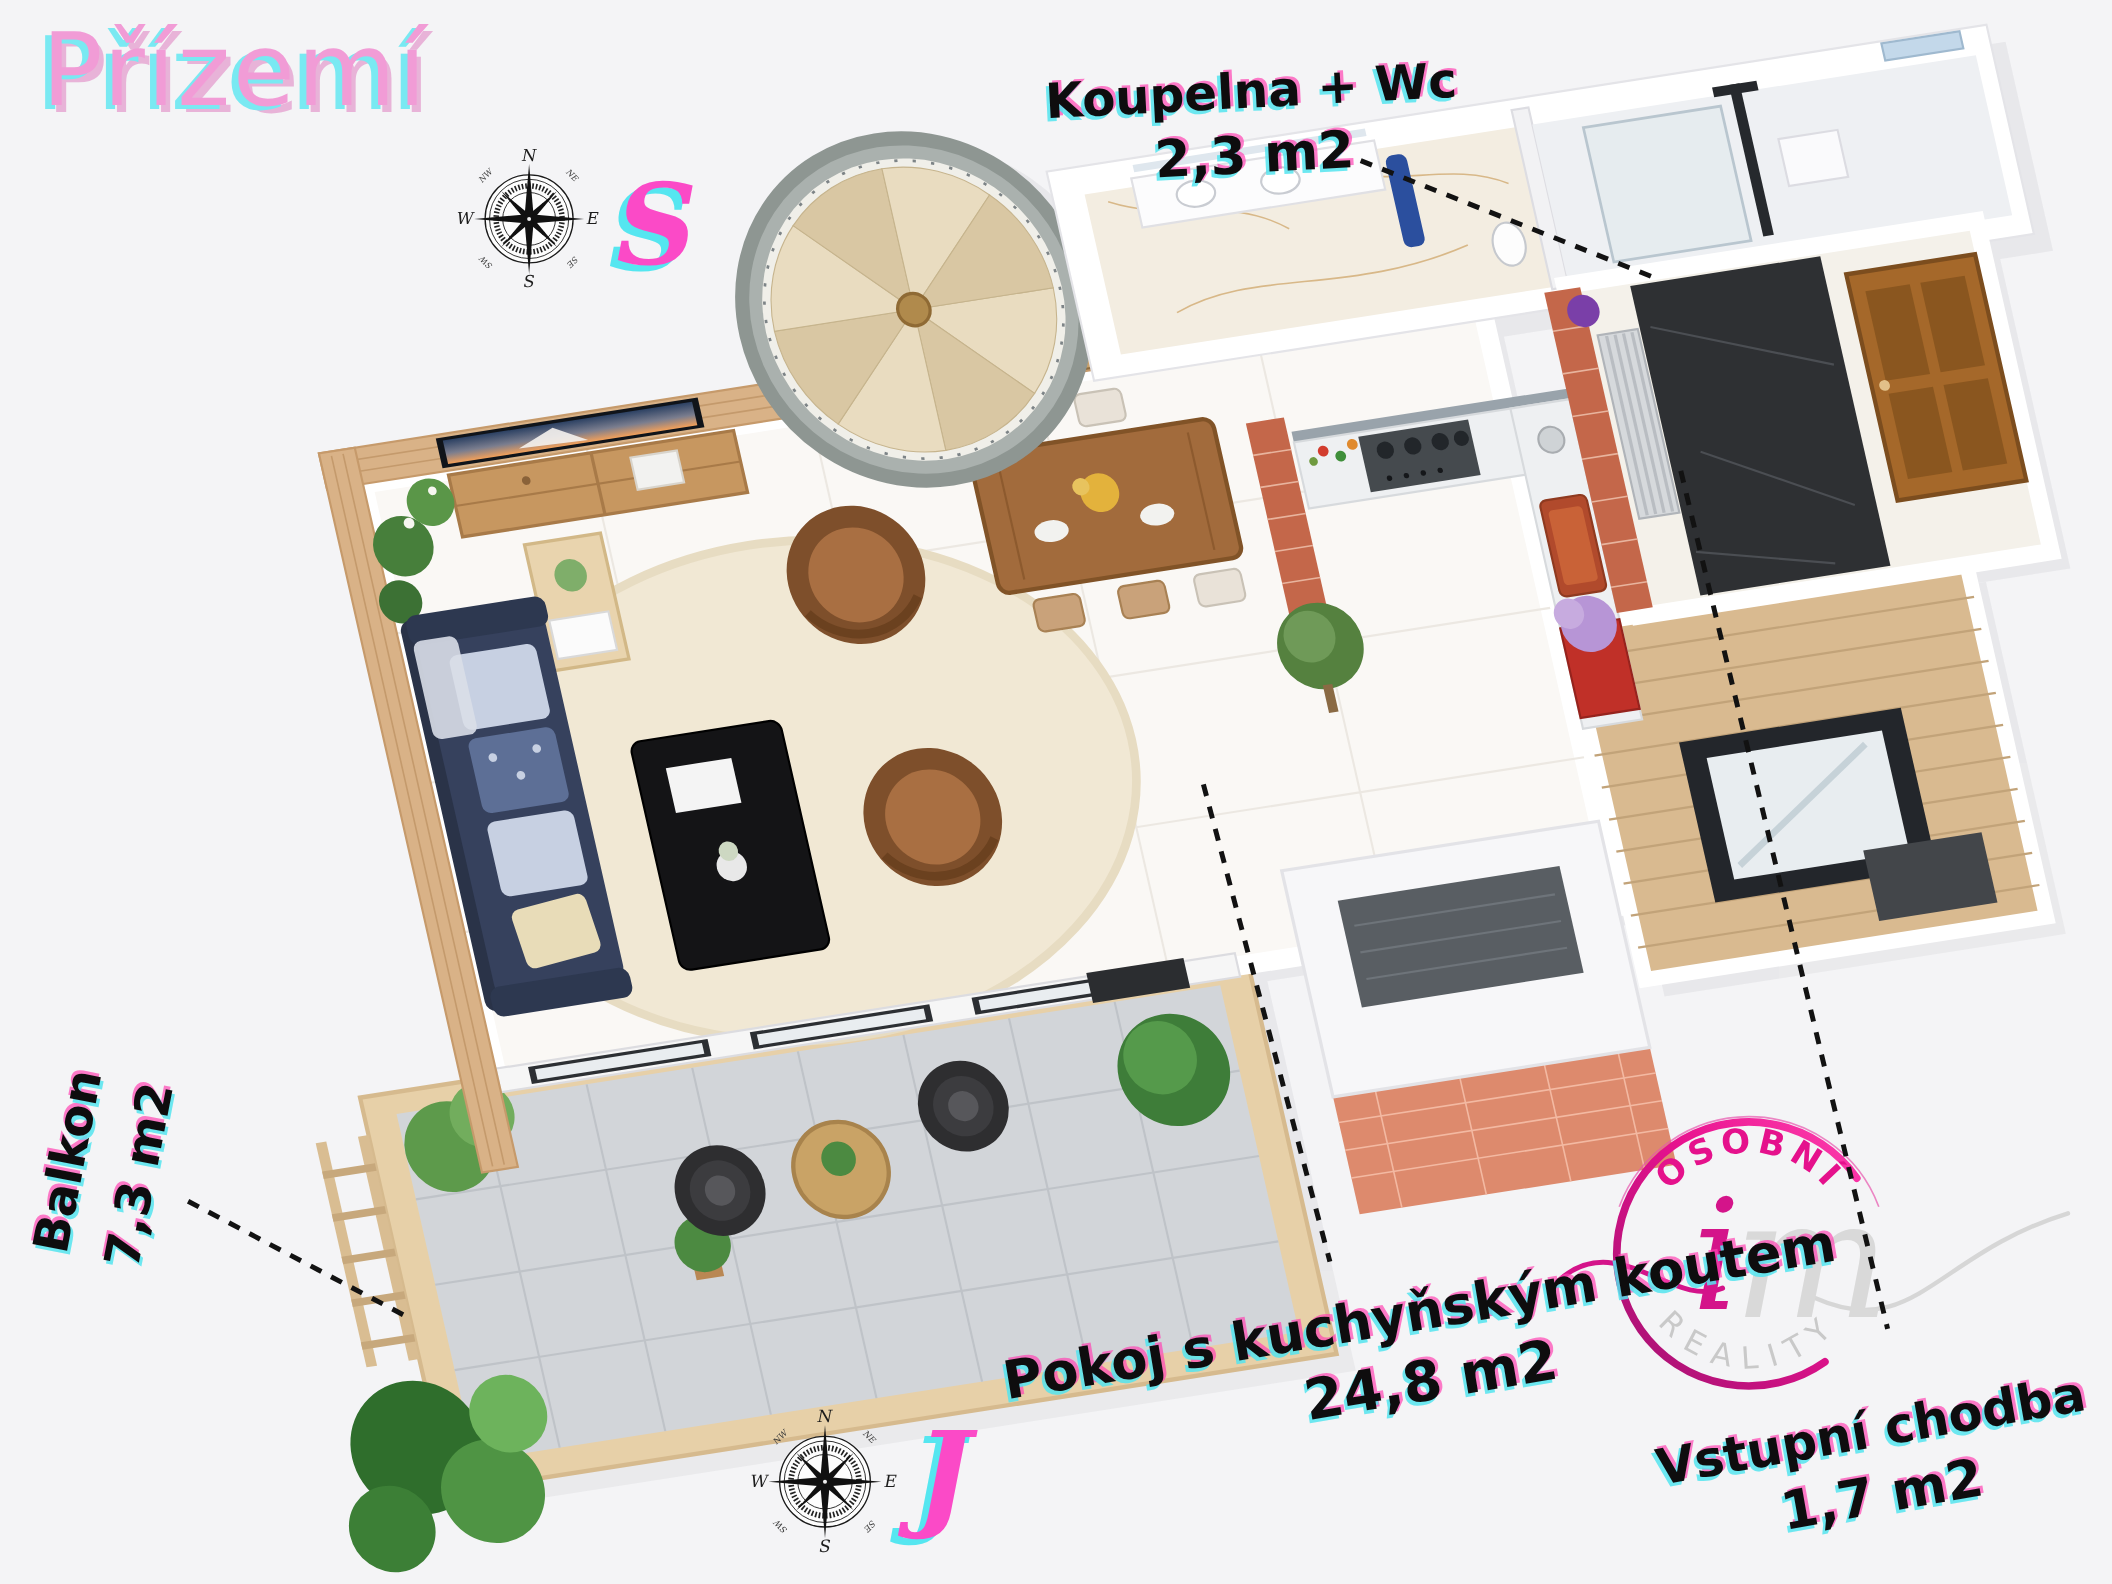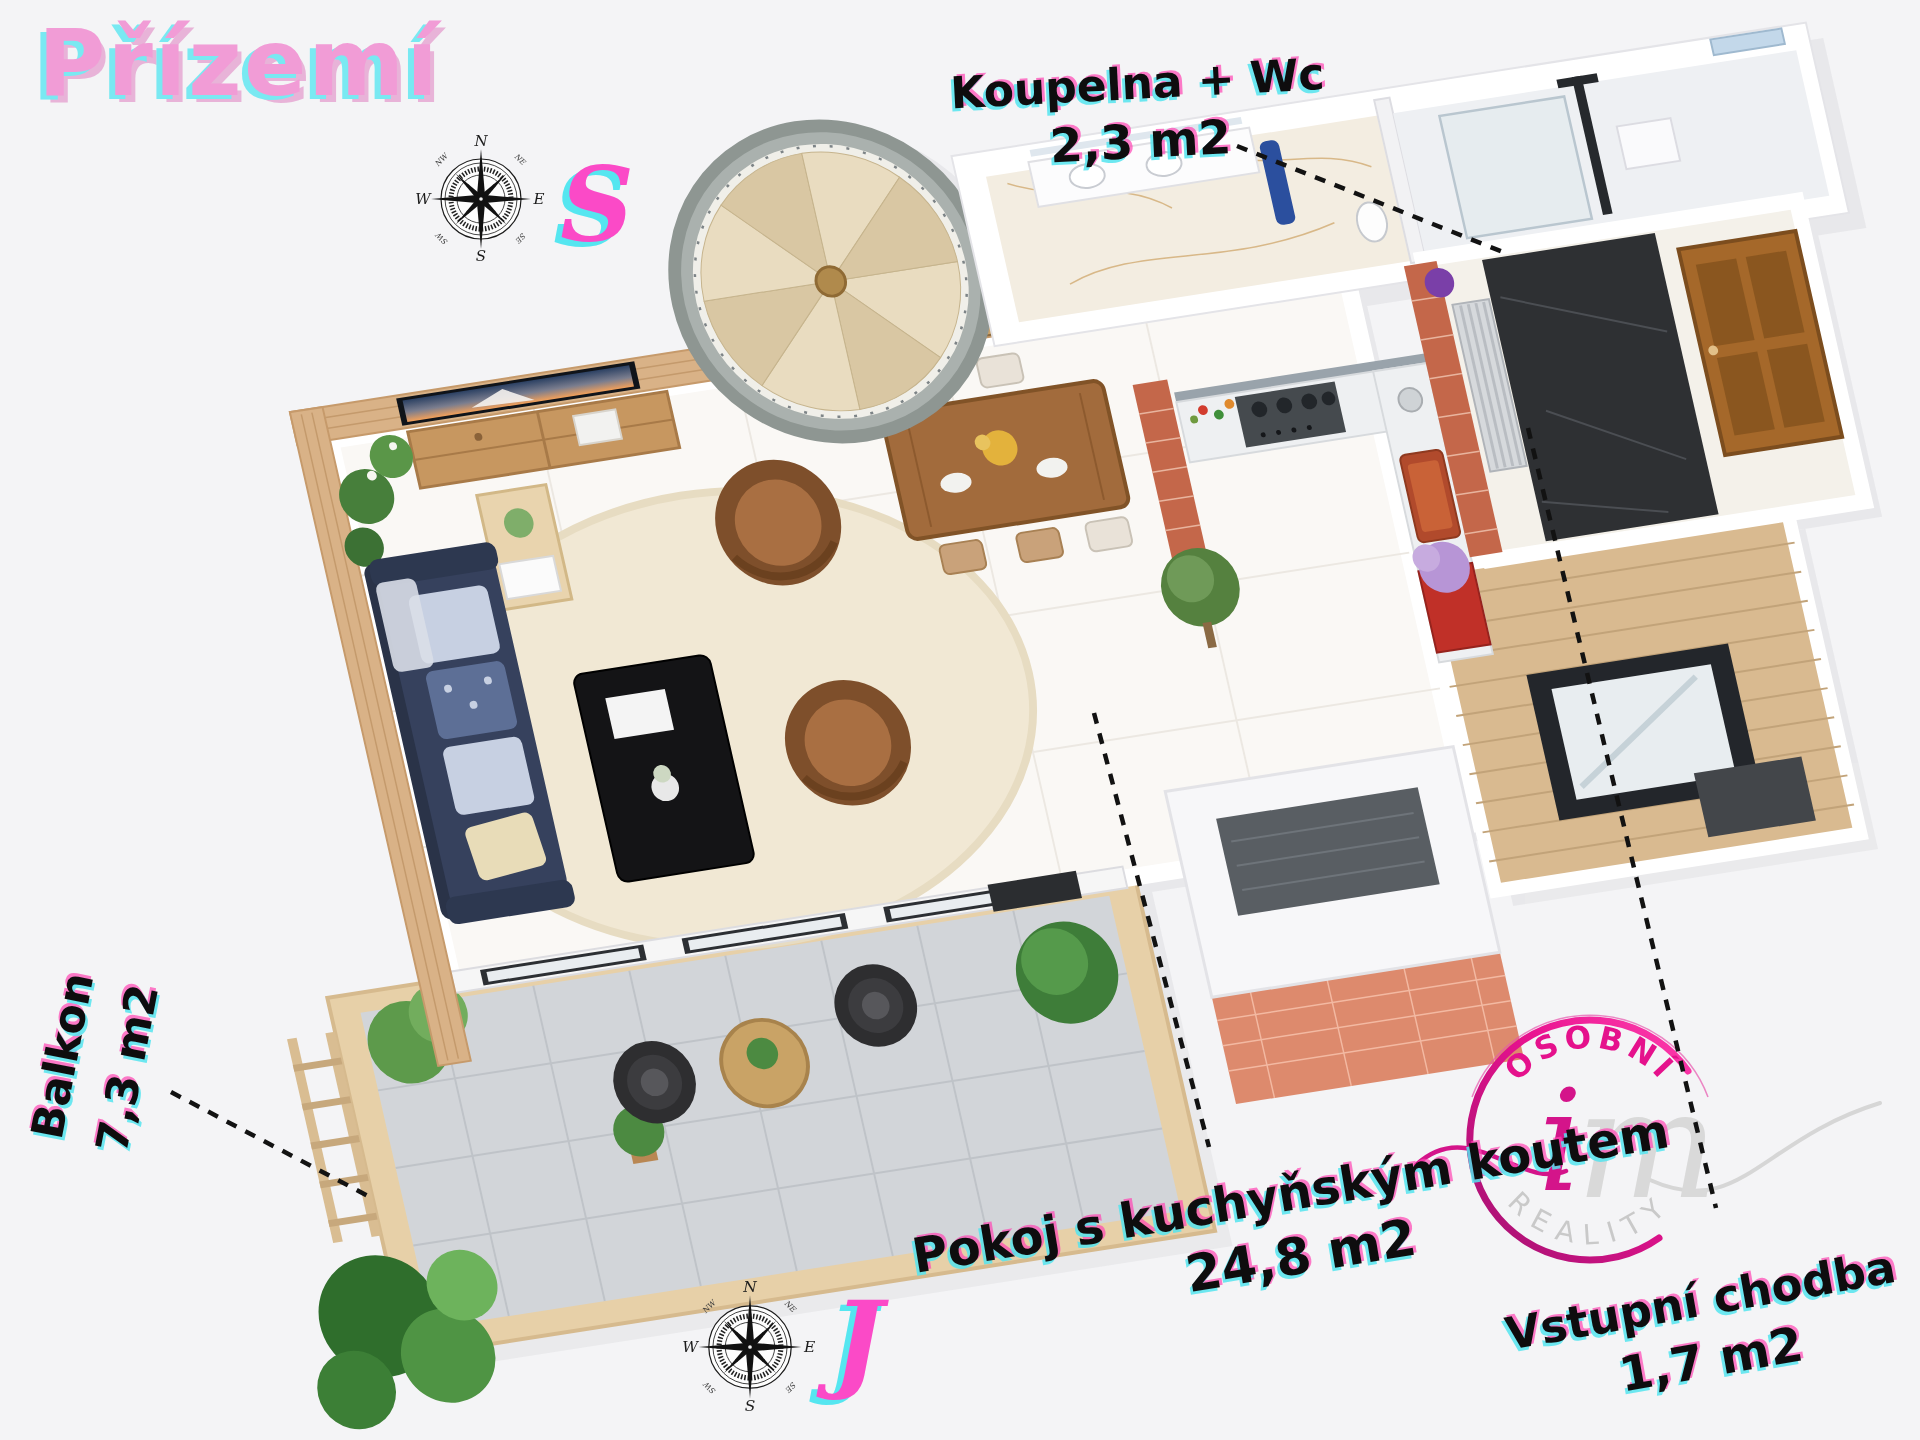--- a/index.html
+++ b/index.html
@@ -1,21 +1,21 @@
 <!DOCTYPE html>
 <html><head>
 <meta charset="utf-8">
 <style>
   html,body{margin:0;padding:0;background:#f4f4f6;}
   #stage{position:relative;width:1920px;height:1440px;overflow:hidden;
          background:#f4f4f6;font-family:"DejaVu Sans",sans-serif;}
   svg{position:absolute;left:0;top:0;}
   .overlay{position:absolute;left:0;top:0;width:1920px;height:1440px;pointer-events:none;}
 
-  .title{position:absolute;left:38px;top:10px;font-size:92px;font-weight:700;
+  .title{position:absolute;left:38px;top:10px;font-size:92px;font-weight:400;
          letter-spacing:2px;color:#f19cd6;
          text-shadow:-6px 4px 0 #79e9f2, 4px 7px 0 rgba(223,125,191,.55);}
 
   .lbl{position:absolute;font-weight:800;color:#0e0d0e;text-align:center;
        line-height:1.28;white-space:nowrap;
        text-shadow:-3px 3px 0 rgba(84,228,238,.85), 3px -2px 0 rgba(255,68,179,.7);}
   .lbl .l1{display:block;}
   .lbl .l2{display:block;}
   #lbl-bathroom{left:1139px;top:114px;transform:translate(-50%,-50%) rotate(-3deg);font-size:44px;}
   #lbl-bathroom .l2{font-size:47px;}

